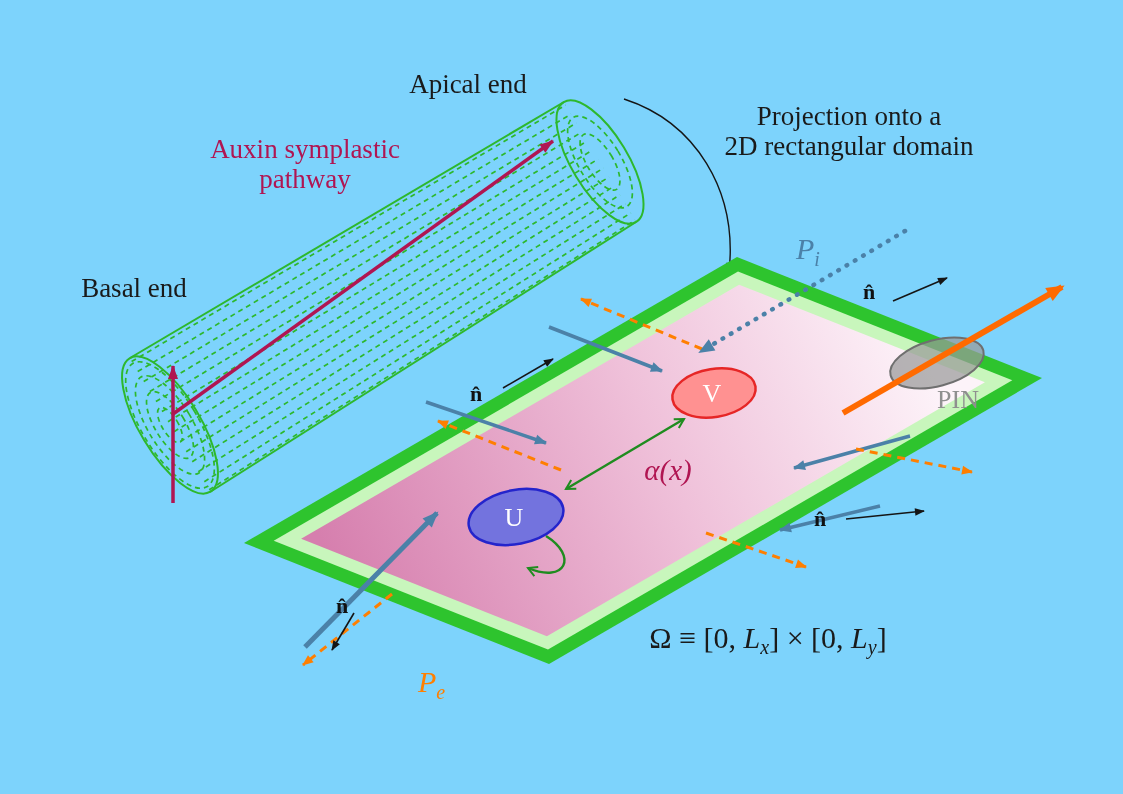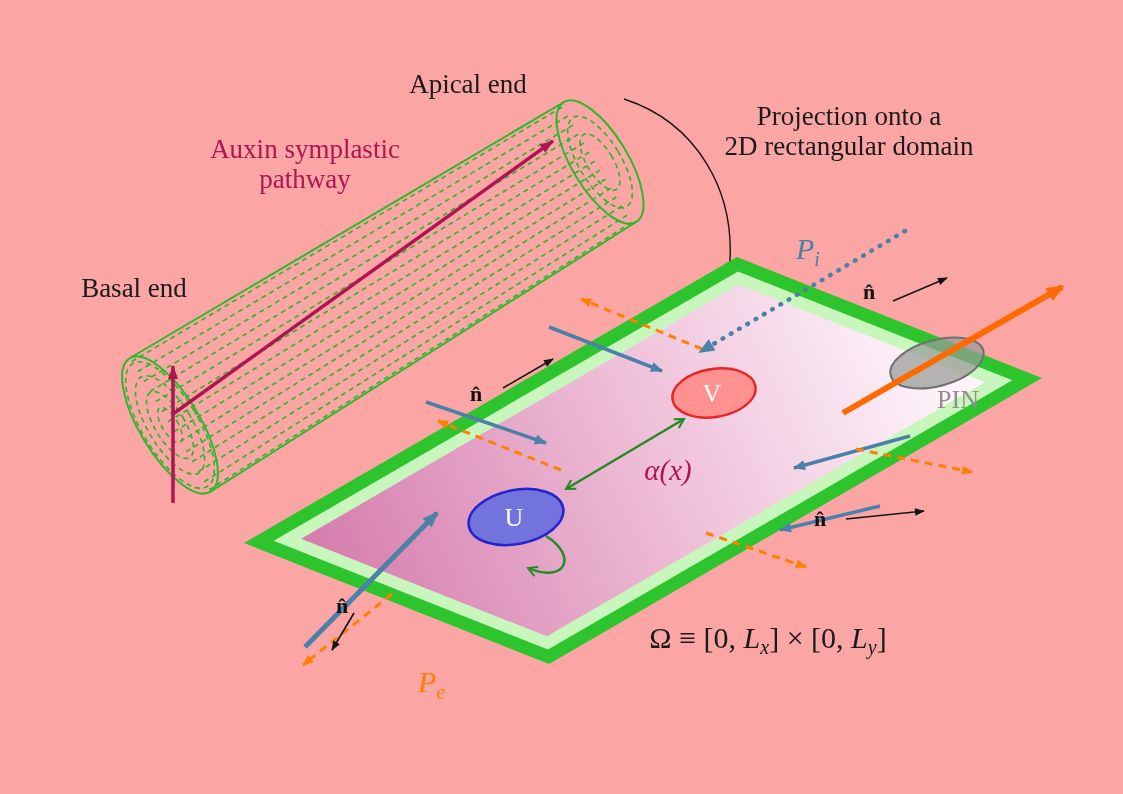--- a/index.html
+++ b/index.html
@@ -1,16 +1,16 @@
 <!DOCTYPE html>
 <html><head>
 <meta charset="utf-8">
 <style>
   html,body{margin:0;padding:0;background:#ffffff;}
-  #canvas{position:relative;width:1123px;height:794px;background:#fca5a5;overflow:hidden;}
+  #canvas{position:relative;width:1123px;height:794px;background:#7dd3fc;overflow:hidden;}
   svg{display:block;}
   text{font-family:"Liberation Serif","DejaVu Serif",serif;}
   .lbl{font-size:27px;fill:#1a1a1a;}
   .lbl-crimson{fill:#b01552;}
   .lbl-blue{fill:#4b81a8;font-style:italic;font-size:30px;}
   .lbl-orange{fill:#ff7f00;font-style:italic;font-size:30px;}
   .it{font-style:italic;}
   .sub{font-size:20px;}
   .omega{font-size:30px;}
   .alpha{font-size:29px;font-style:italic;fill:#b01552;}

